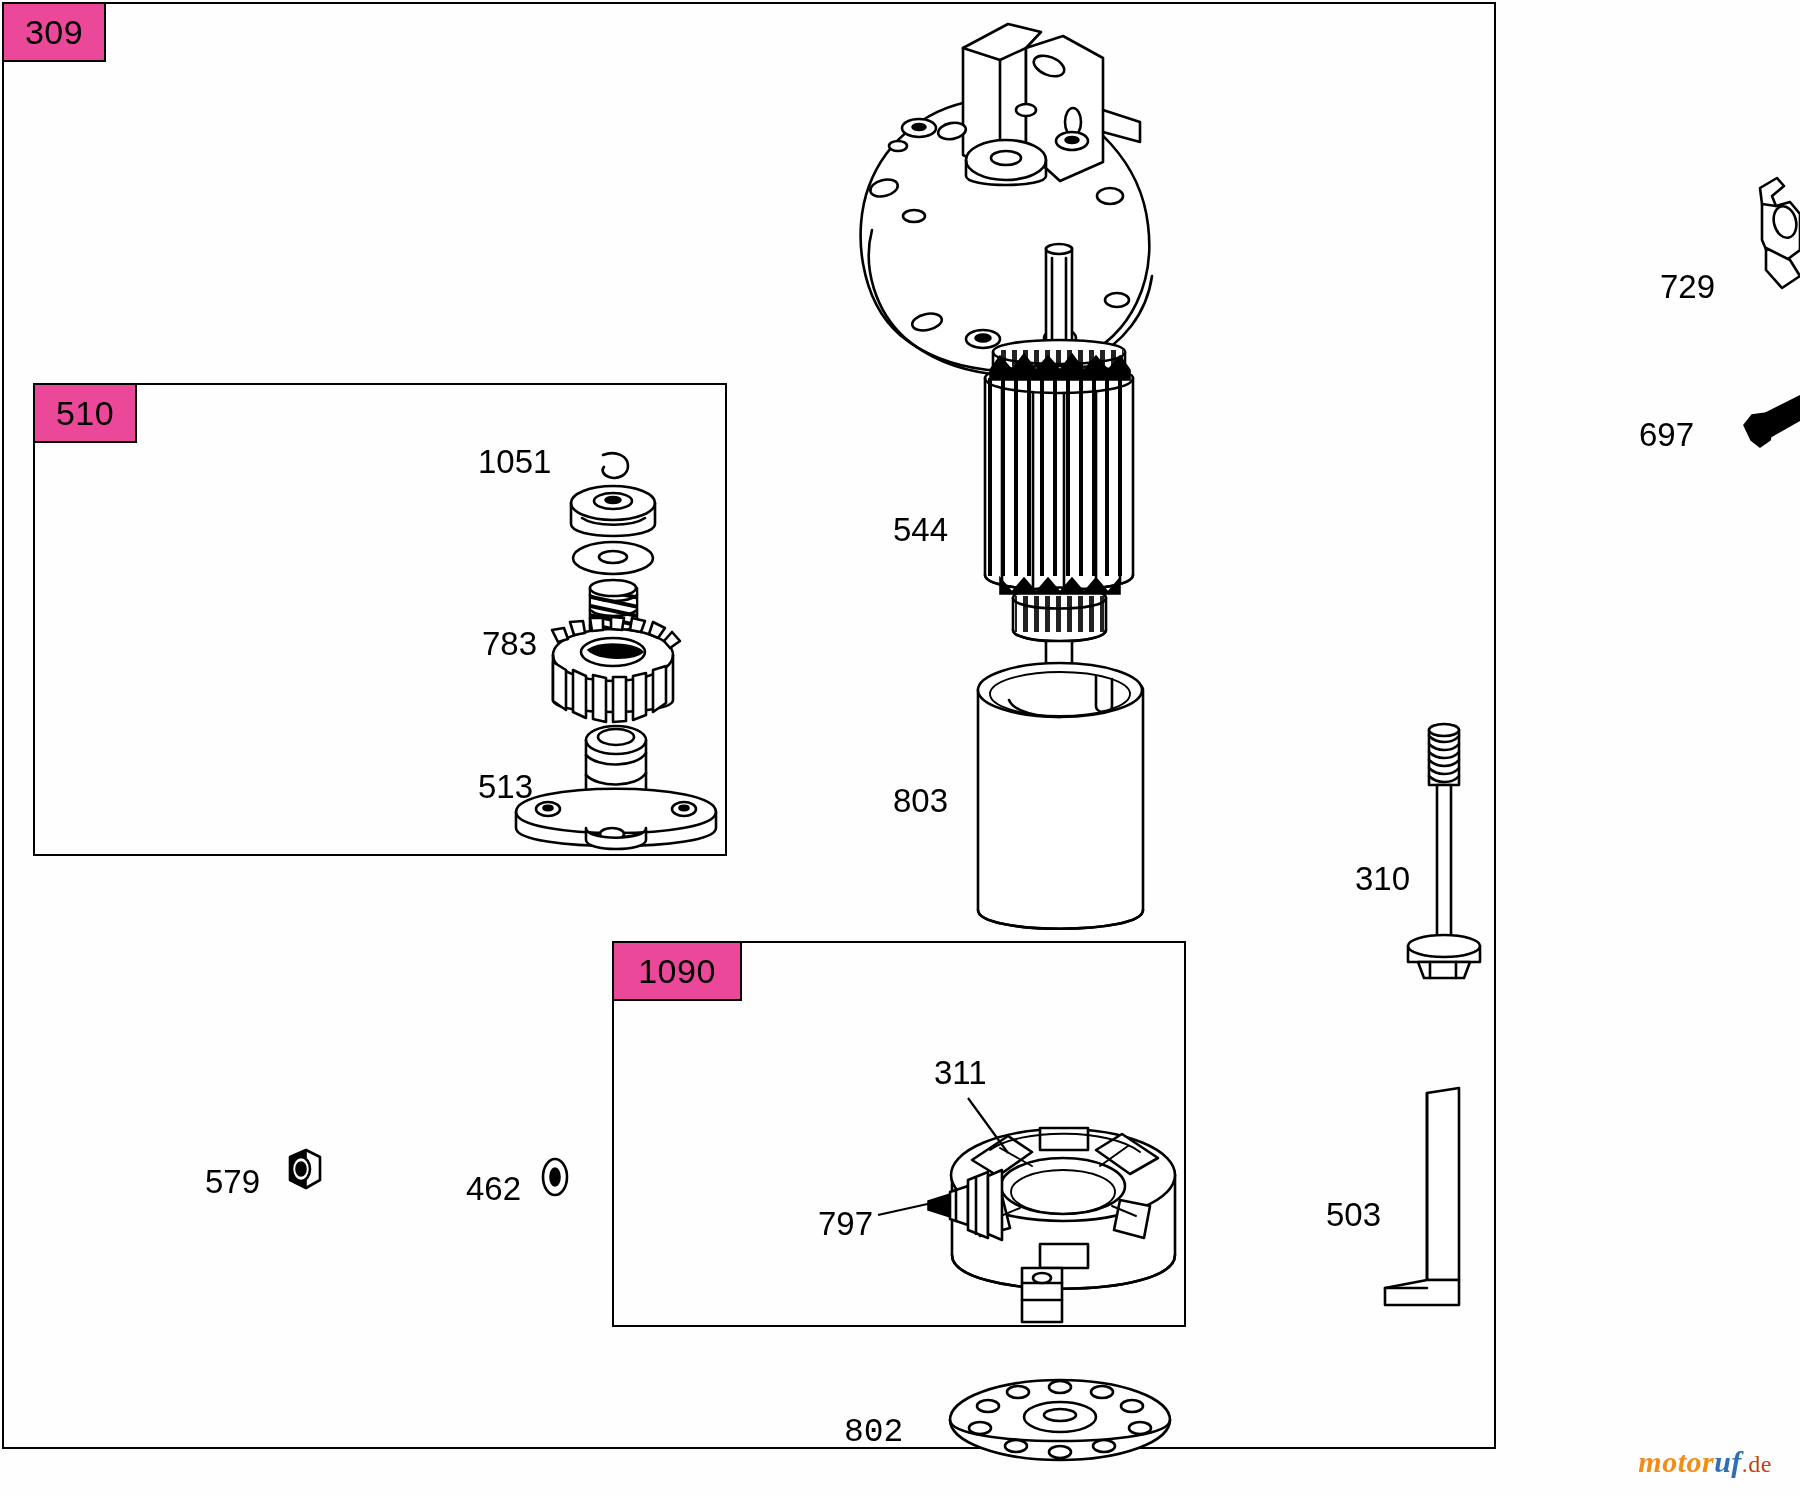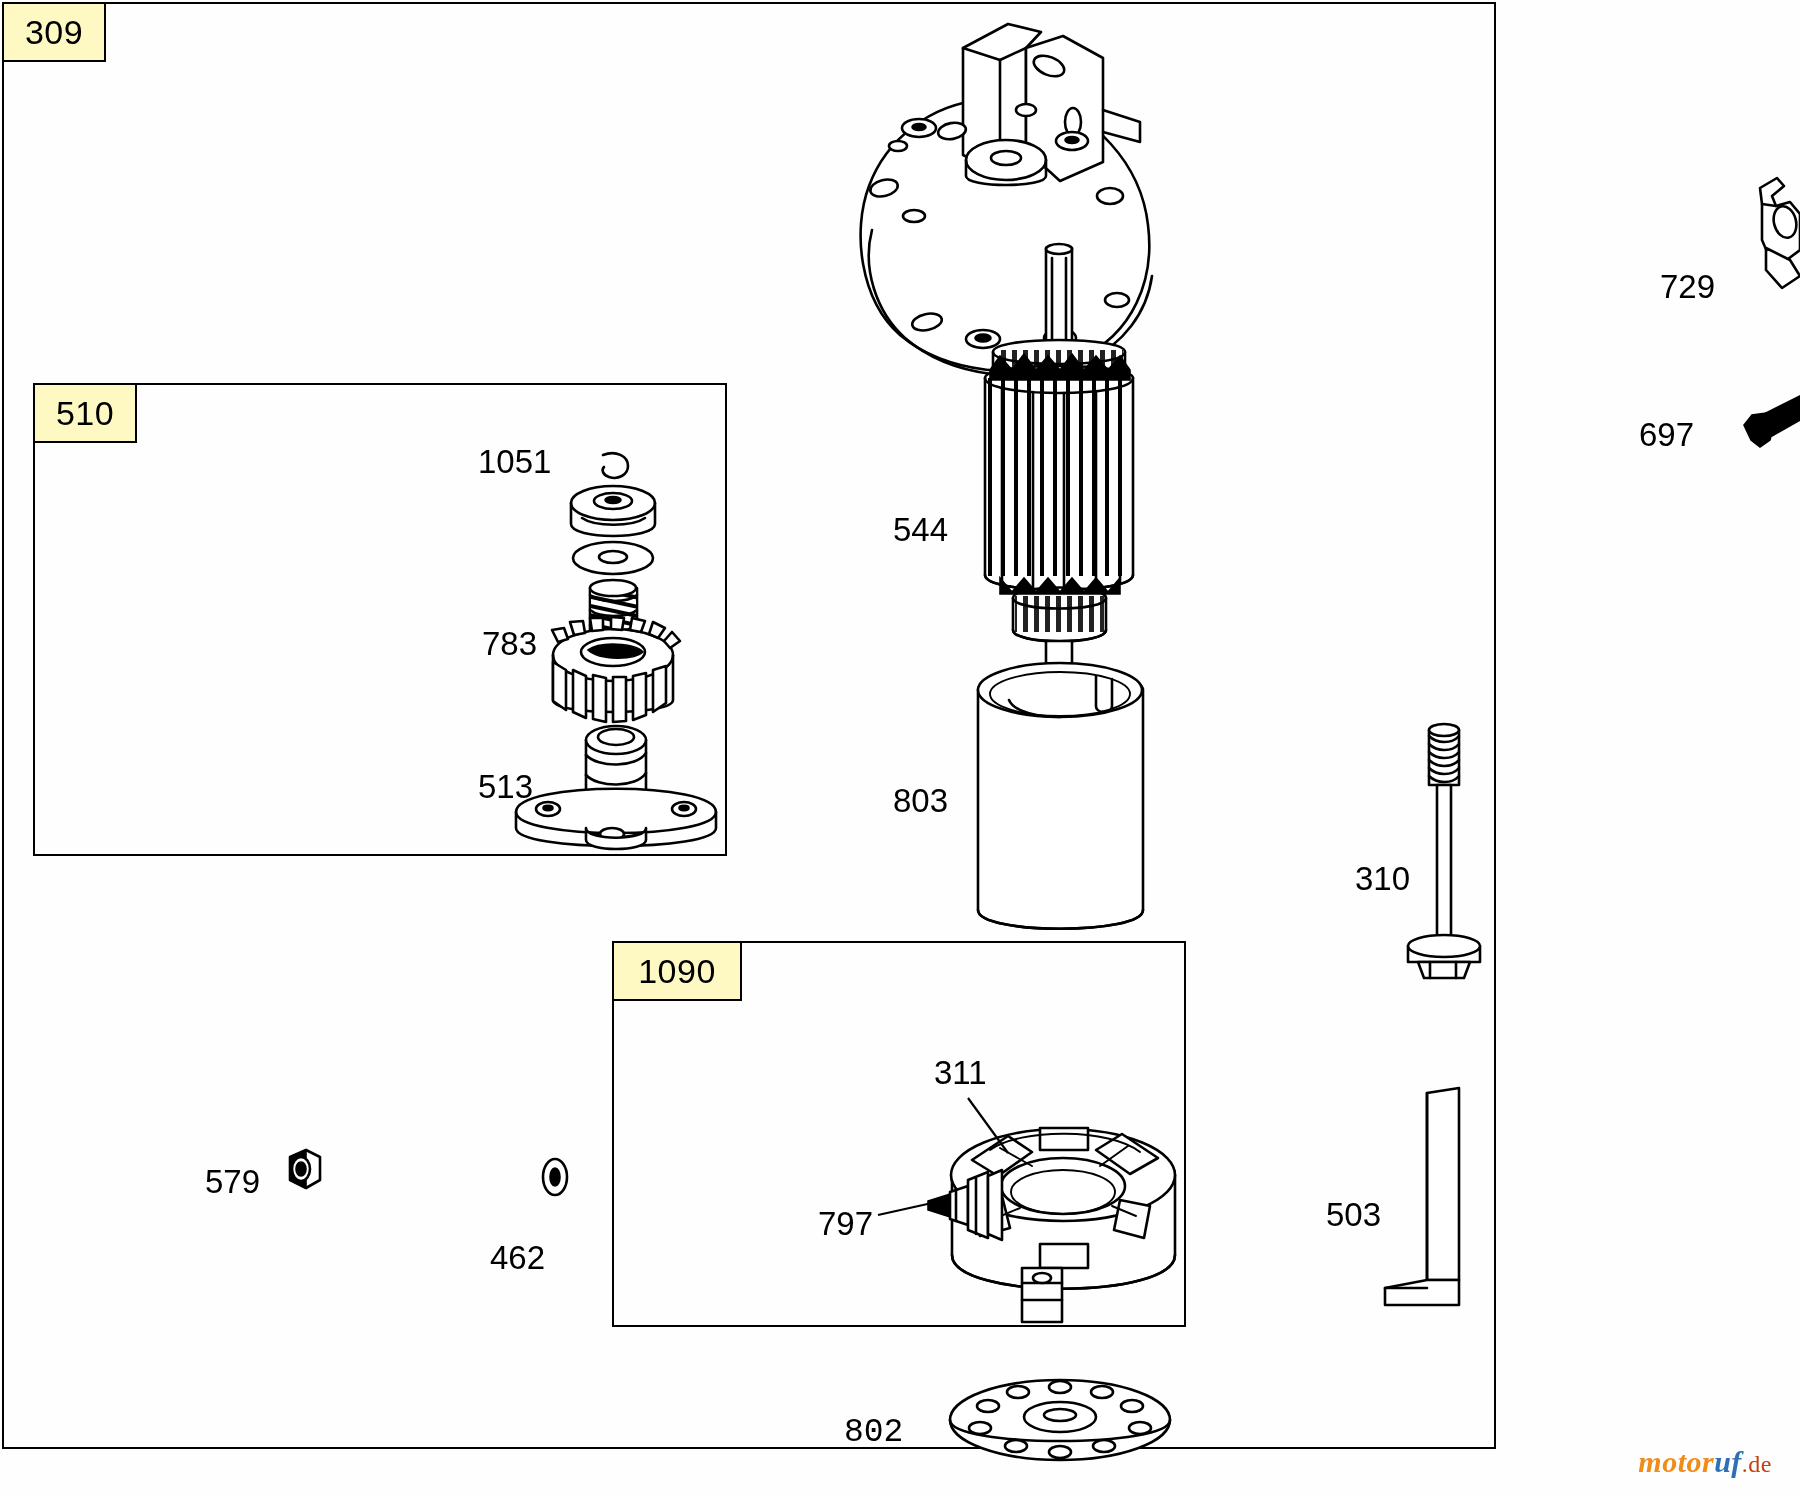--- a/index.html
+++ b/index.html
@@ -14,21 +14,21 @@
     position:absolute;left:0;top:0;width:1800px;height:1497px;
   }
   
   .frame{
     position:absolute;border:2.5px solid #000;background:transparent;
   }
   .subframe{
     position:absolute;border:2.5px solid #000;background:transparent;
   }
   .boxtag{
-    position:absolute;border:2.5px solid #000;background:#fef9c3;
+    position:absolute;border:2.5px solid #000;background:#ec4899;
     display:flex;align-items:center;justify-content:center;
     font-size:34px;color:#000;letter-spacing:.5px;
     font-family:"Liberation Sans", sans-serif;
   }
   
   .lbl{
     position:absolute;font-size:33px;color:#000;
     font-family:"Liberation Sans", sans-serif;
     white-space:nowrap;line-height:1;
     letter-spacing:0px;
@@ -65,21 +65,21 @@
   <div class="lbl" style="left:844px;top:1416px;font-family:Liberation Mono, monospace;">802</div>
 
   <div class="lbl" style="left:478px;top:445px;">1051</div>
   <div class="lbl" style="left:482px;top:627px;">783</div>
   <div class="lbl" style="left:478px;top:770px;">513</div>
 
   <div class="lbl" style="left:934px;top:1056px;">311</div>
   <div class="lbl" style="left:818px;top:1207px;">797</div>
 
   <div class="lbl" style="left:205px;top:1165px;">579</div>
-  <div class="lbl" style="left:466px;top:1241px;margin-left:24px;">462</div>
+  <div class="lbl" style="left:466px;top:1172px;">462</div>
 
   <div class="lbl" style="left:1660px;top:270px;">729</div>
   <div class="lbl" style="left:1639px;top:418px;">697</div>
   <div class="lbl" style="left:1355px;top:862px;">310</div>
   <div class="lbl" style="left:1326px;top:1198px;">503</div>
 
   <svg id="art" viewBox="0 0 1800 1497" xmlns="http://www.w3.org/2000/svg">
     <defs>
       <style>
         .ln{fill:none;stroke:#000;stroke-width:2.6;stroke-linejoin:round;stroke-linecap:round;}

